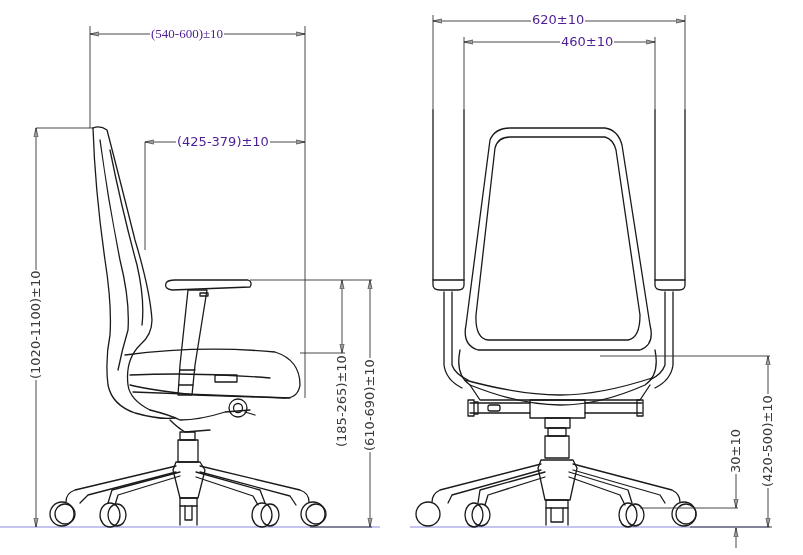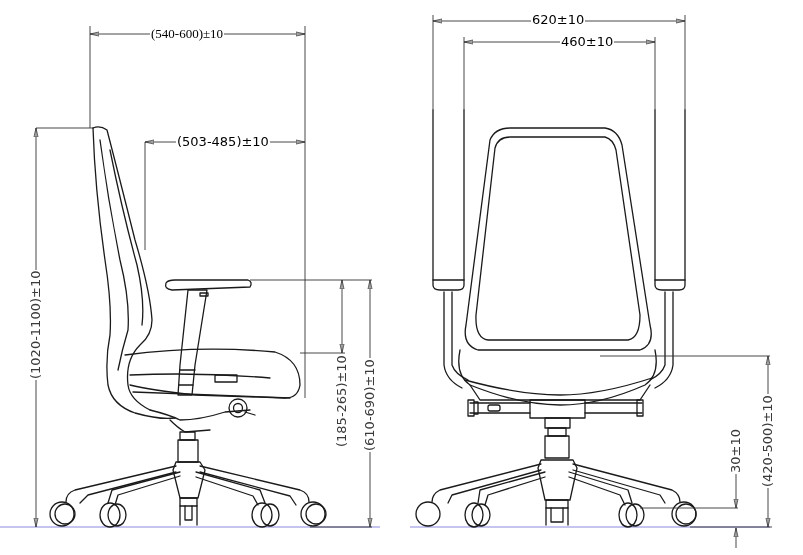--- a/index.html
+++ b/index.html
@@ -1,18 +1,18 @@
 <!DOCTYPE html>
 <html><head>
 <meta charset="utf-8">
 <style>
   html, body { margin: 0; padding: 0; background: #ffffff; }
   body { width: 803px; height: 555px; overflow: hidden; position: relative; font-family: "DejaVu Sans", sans-serif; }
   #drawing { position: absolute; left: 0; top: 0; width: 803px; height: 555px; }
-  .lbl { position: absolute; font-family: "DejaVu Sans", sans-serif; font-size: 13px; color: #000000; background: #fff; line-height: 14px; white-space: nowrap; padding: 0 1px; }
+  .lbl { position: absolute; font-family: "DejaVu Sans", sans-serif; font-size: 13px; color: #4c1d95; background: #fff; line-height: 14px; white-space: nowrap; padding: 0 1px; }
   .vlbl { position: absolute; font-family: "DejaVu Sans", sans-serif; font-size: 13px; color: #3a3a3a; background: #fff; line-height: 14px; white-space: nowrap; transform-origin: 0 0; transform: rotate(-90deg); padding: 0 1px; }
 </style>
 </head>
 <body>
 
 <svg id="drawing" viewBox="0 0 803 555" xmlns="http://www.w3.org/2000/svg">
   <defs>
     <marker id="arr" markerWidth="10" markerHeight="6" refX="9" refY="3" orient="auto-start-reverse" markerUnits="userSpaceOnUse">
       <path d="M0,1 L9,3 L0,5 Z" fill="none" stroke="#333" stroke-width="0.8"></path>
     </marker>
@@ -151,21 +151,21 @@
     <line x1="768" y1="356" x2="768" y2="527" marker-start="url(#arr)" marker-end="url(#arr)"></line>
     <line x1="690" y1="527" x2="772" y2="527"></line>
 
     <line x1="640" y1="508" x2="738" y2="508"></line>
     <line x1="736" y1="430" x2="736" y2="508" marker-end="url(#arr)"></line>
     <line x1="736" y1="548" x2="736" y2="528" marker-end="url(#arr)"></line>
   </g>
 </svg>
 
 <div class="lbl" style="left:150px; top:27px;font-family:Liberation Serif, serif;">(540-600)±10</div>
-<div class="lbl" style="left:176px; top:135px;">(503-485)±10</div>
+<div class="lbl" style="left:176px; top:135px;">(425-379)±10</div>
 <div class="vlbl" style="left:29px; top:380px;">(1020-1100)±10</div>
 <div class="vlbl" style="left:335px; top:448px;">(185-265)±10</div>
 <div class="vlbl" style="left:363px; top:452px;">(610-690)±10</div>
 
 <div class="lbl" style="left:531px; top:13px;">620±10</div>
 <div class="lbl" style="left:560px; top:35px;">460±10</div>
 <div class="vlbl" style="left:761px; top:488px;">(420-500)±10</div>
 <div class="vlbl" style="left:729px; top:474px;">30±10</div>
 
 </body></html>

